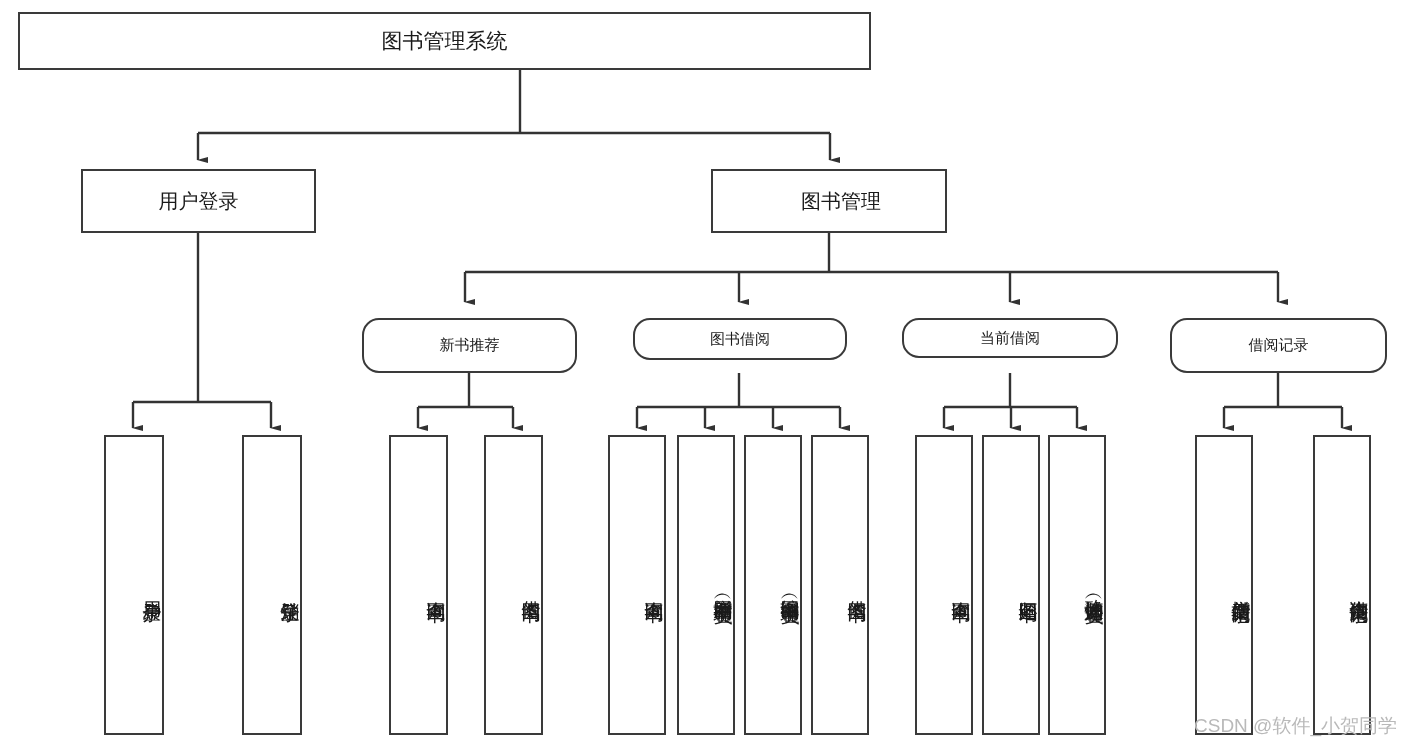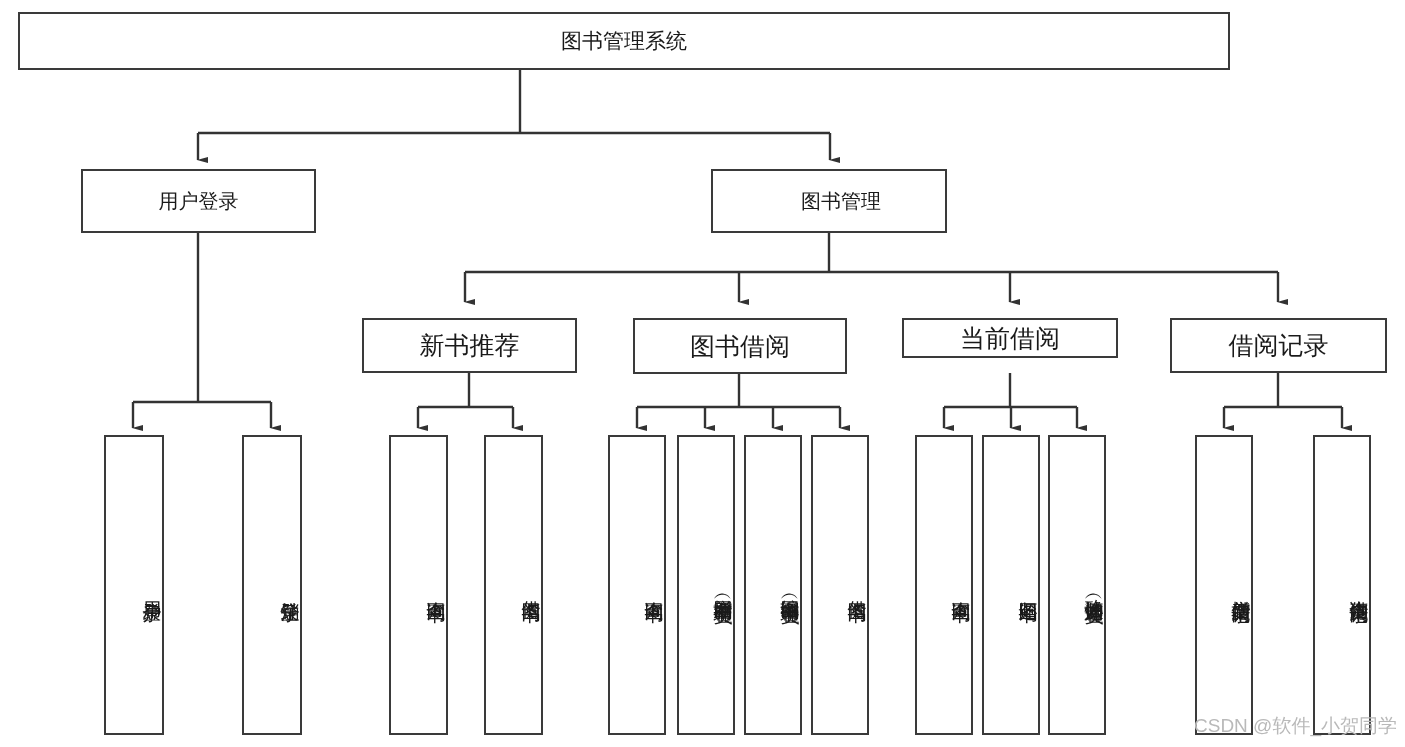--- a/index.html
+++ b/index.html
@@ -34,21 +34,22 @@
     justify-content: center;
     color: #1a1a1a;
   }
   .node.level0 {
     font-size: 21px;
   }
   .node.level1 {
     font-size: 20px;
   }
   .node.level2 {
-    font-size: 25px;
+    font-size: 15px;
+    border-radius: 17px;
   }
   .node.leaf {
     font-size: 19px;
     writing-mode: vertical-rl;
     text-orientation: upright;
     letter-spacing: 1px;
     padding-top: 6px;
     line-height: 1.05;
     align-items: flex-start;
     justify-content: center;
@@ -119,35 +120,35 @@
       <path d="M 1011 407 L 1011 428" marker-end="url(#arrow)"></path>
       <path d="M 1077 407 L 1077 428" marker-end="url(#arrow)"></path>
 
       <path d="M 1278 373 L 1278 407"></path>
       <path d="M 1224 407 L 1342 407"></path>
       <path d="M 1224 407 L 1224 428" marker-end="url(#arrow)"></path>
       <path d="M 1342 407 L 1342 428" marker-end="url(#arrow)"></path>
     </g>
   </svg>
 
-  <div class="node level0" style="left:18px; top:12px; width:1212px; height:58px;">
+  <div class="node level0" style="left:18px; top:12px; width:853px; height:58px;">
     <span class="txt">图书管理系统</span>
   </div>
 
   <div class="node level1" style="left:81px; top:169px; width:235px; height:64px;">
     <span class="txt">用户登录</span>
   </div>
   <div class="node level1" style="left:711px; top:169px; width:236px; height:64px;padding-left:24px;">
     <span class="txt">图书管理</span>
   </div>
 
   <div class="node level2" style="left:362px; top:318px; width:215px; height:55px;">
     <span class="txt">新书推荐</span>
   </div>
-  <div class="node level2" style="left:633px; top:318px; width:214px; height:56px;">
+  <div class="node level2" style="left:633px; top:318px; width:214px; height:42px;">
     <span class="txt">图书借阅</span>
   </div>
   <div class="node level2" style="left:902px; top:318px; width:216px; height:40px;">
     <span class="txt">当前借阅</span>
   </div>
   <div class="node level2" style="left:1170px; top:318px; width:217px; height:55px;align-items:center;">
     <span class="txt">借阅记录</span>
   </div>
 
   <div class="node leaf" style="left:104px; top:435px; width:60px; height:300px;">

